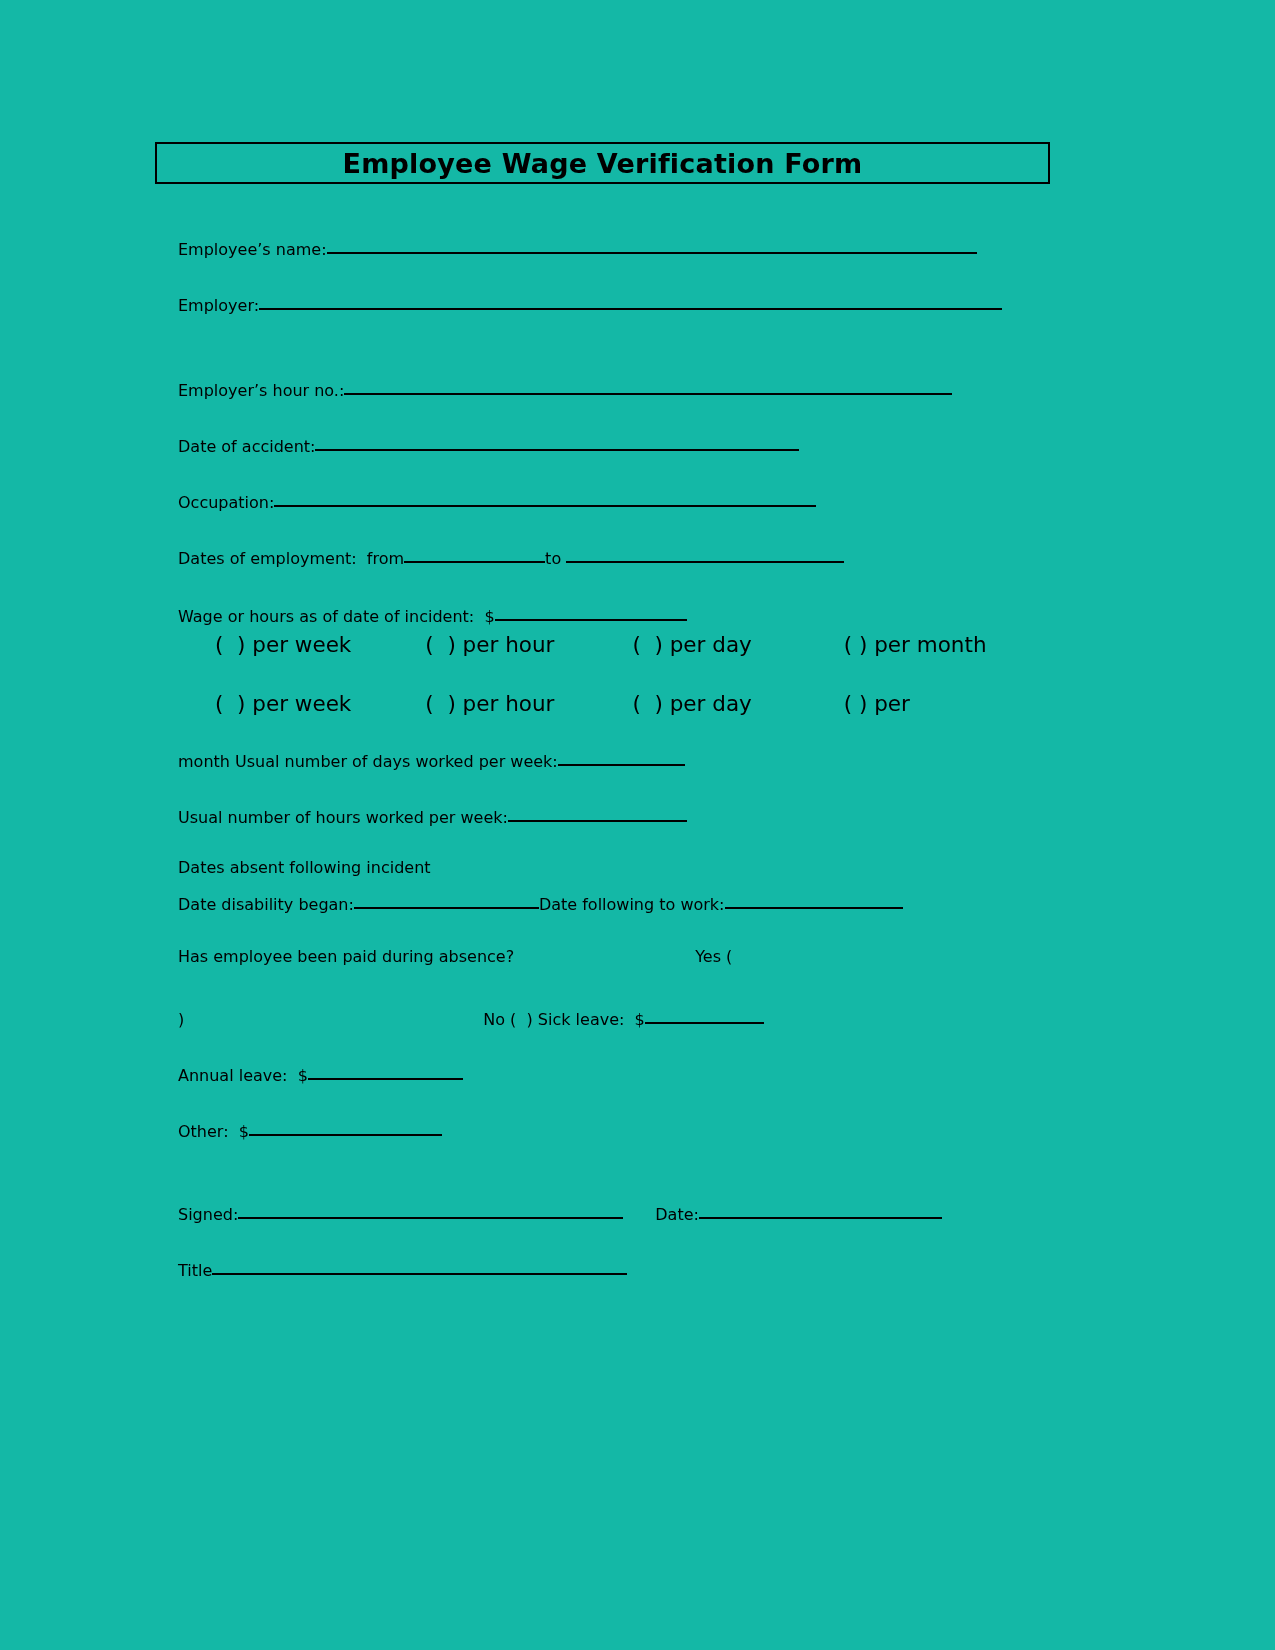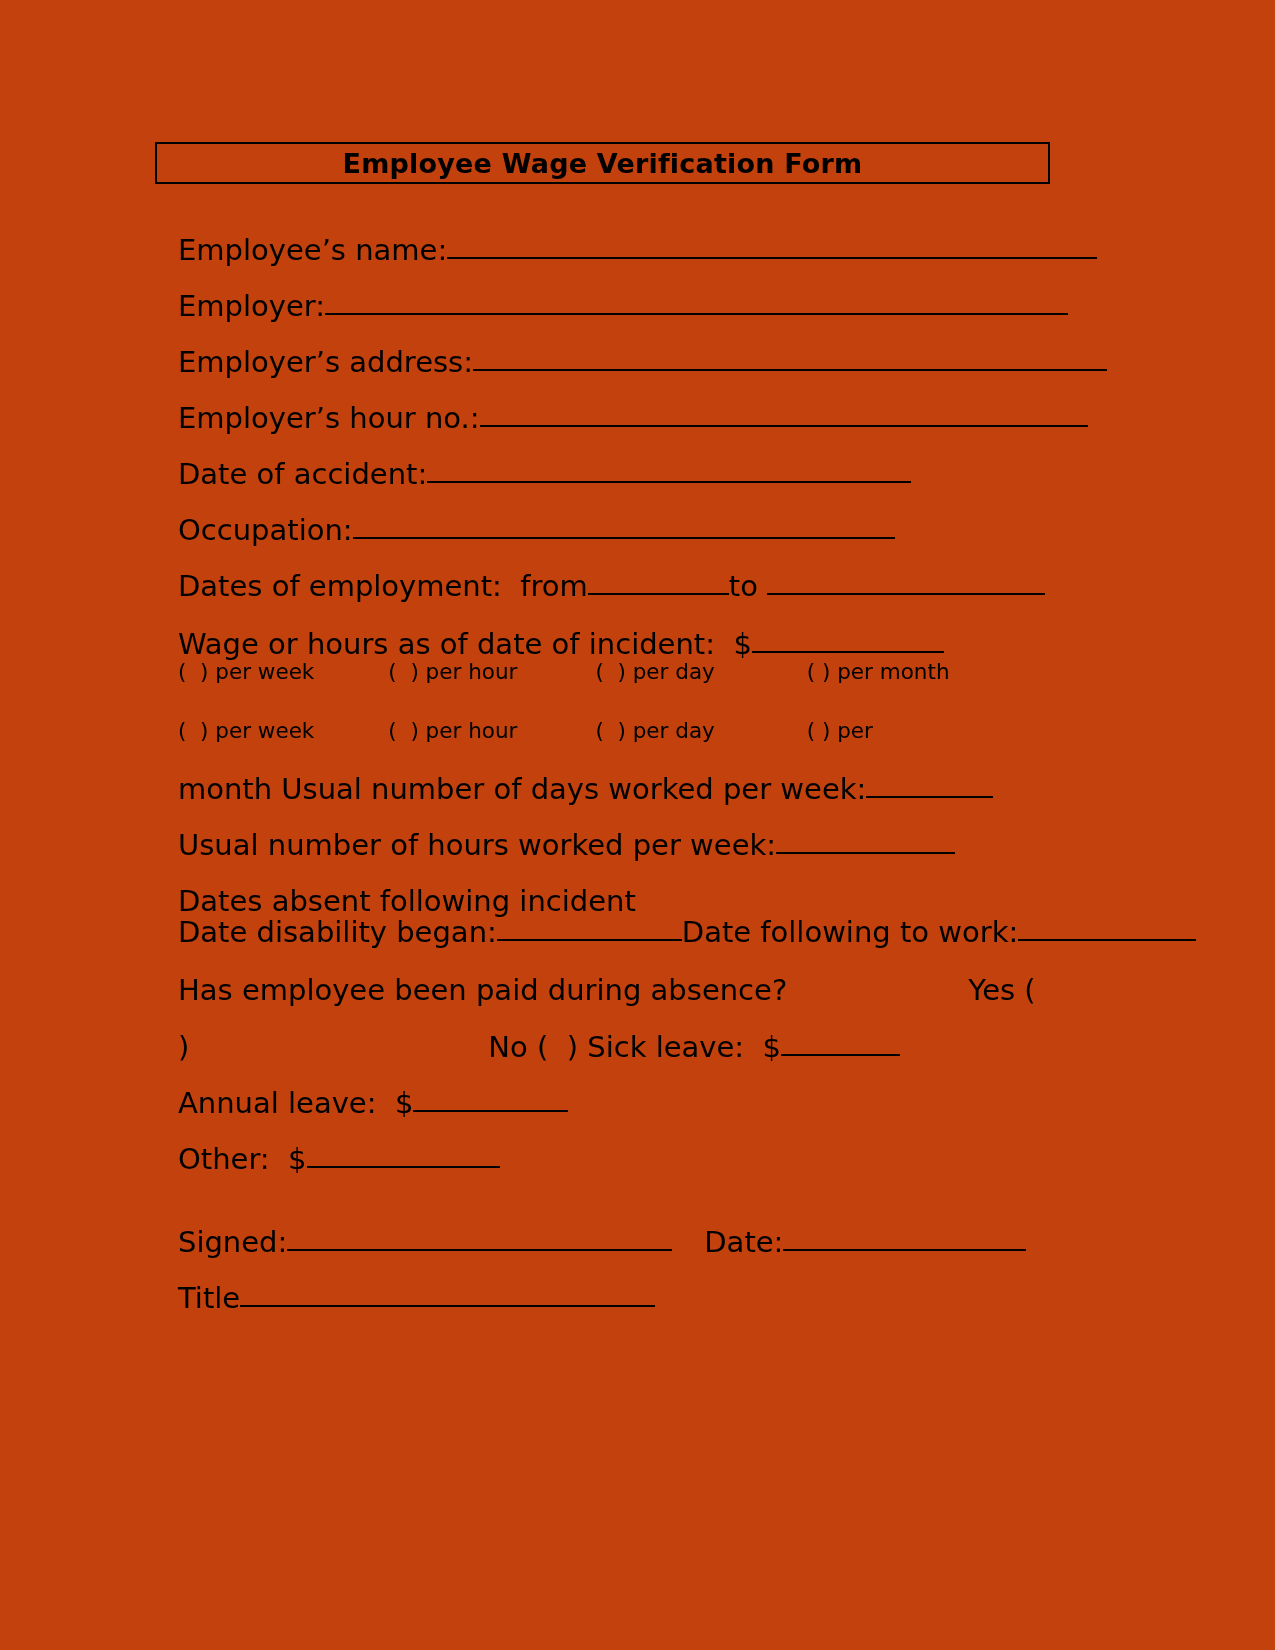--- a/index.html
+++ b/index.html
@@ -14,21 +14,21 @@
     color: #000000;
     position: relative;
     overflow: hidden;
   }
   .page {
     position: absolute;
     left: 0;
     top: 0;
     width: 1275px;
     height: 1650px;
-    background: #c2410c;
+    background: #14b8a6;
   }
 
   
   .title-box {
     position: absolute;
     left: 155px;
     top: 142px;
     width: 895px;
     height: 42px;
     border: 2px solid #000000;
@@ -48,21 +48,21 @@
   
   .form-body {
     position: absolute;
     left: 178px;
     top: 236px;
     width: 880px;
   }
   .row {
     display: block;
     white-space: nowrap;
-    font-size: 29px;
+    font-size: 16px;
     line-height: 1;
     height: 27px;
     text-decoration: underline;
   }
   .lbl {
     display: inline-block;
     vertical-align: baseline;
     white-space: pre;
   }
   
@@ -82,20 +82,21 @@
   .sp-4  { height: 4px; }
   .sp-56 { height: 56px; }
 
   
   .opt-row {
     display: block;
     white-space: nowrap;
     font-size: 21.5px;
     line-height: 1;
     height: 27px;
+    margin-left: 37px;
   }
   .opt {
     display: inline-block;
     white-space: pre;
   }
 </style>
 </head>
 <body>
 
 <div class="page">
@@ -109,23 +110,20 @@
     <div class="row">
       <span class="lbl">Employee’s name:</span><span class="rule" style="width:650px"></span>
     </div>
     <div class="sp-29"></div>
 
     <div class="row">
       <span class="lbl">Employer:</span><span class="rule" style="width:743px"></span>
     </div>
     <div class="sp-29"></div>
 
-    <div class="row">
-      <span class="lbl">Employer’s address:</span><span class="rule" style="width:634px"></span>
-    </div>
     <div class="sp-29"></div>
 
     <div class="row">
       <span class="lbl">Employer’s hour no.:</span><span class="rule" style="width:608px"></span>
     </div>
     <div class="sp-29"></div>
 
     <div class="row">
       <span class="lbl">Date of accident:</span><span class="rule" style="width:484px"></span>
     </div>

